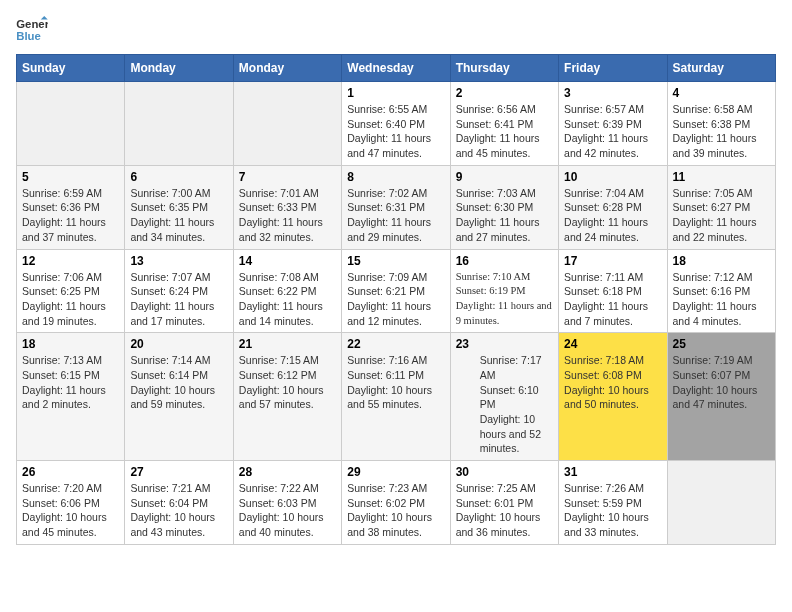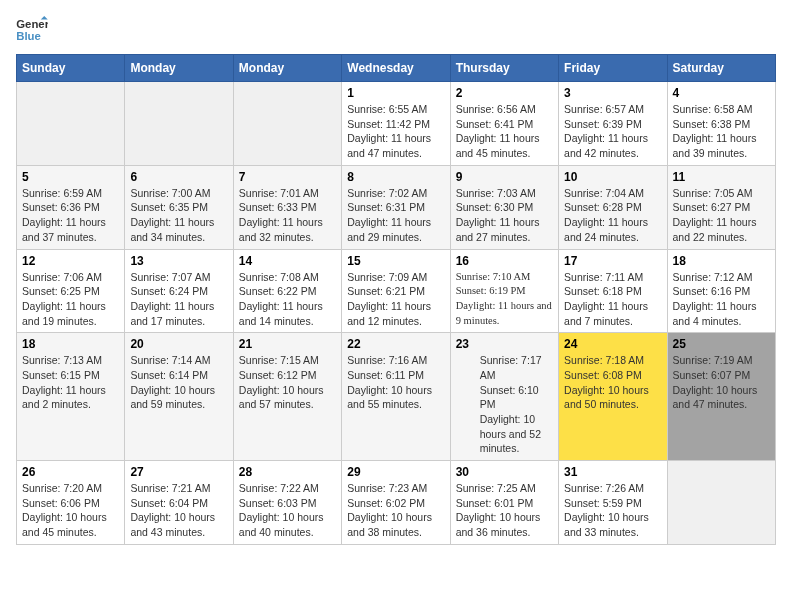--- a/index.html
+++ b/index.html
@@ -110,21 +110,21 @@
       </tr>
   </thead>
   <tbody id="calendar-body">
       <tr>
         <td class="empty-cell"></td>
         <td class="empty-cell"></td>
         <td class="empty-cell"></td>
         <td style="background: rgb(255, 255, 255);">
           <span class="day-num">1</span>
           <div class="day-info" style="white-space: pre-line;">Sunrise: 6:55 AM
-Sunset: 11:42 PM
+Sunset: 6:40 PM
 Daylight: 11 hours and 47 minutes.</div>
         </td>
         <td style="background: rgb(255, 255, 255);">
           <span class="day-num">2</span>
           <div class="day-info" style="white-space: pre-line;">Sunrise: 6:56 AM
 Sunset: 6:41 PM
 Daylight: 11 hours and 45 minutes.</div>
         </td>
         <td style="background: rgb(255, 255, 255);">
           <span class="day-num">3</span>

